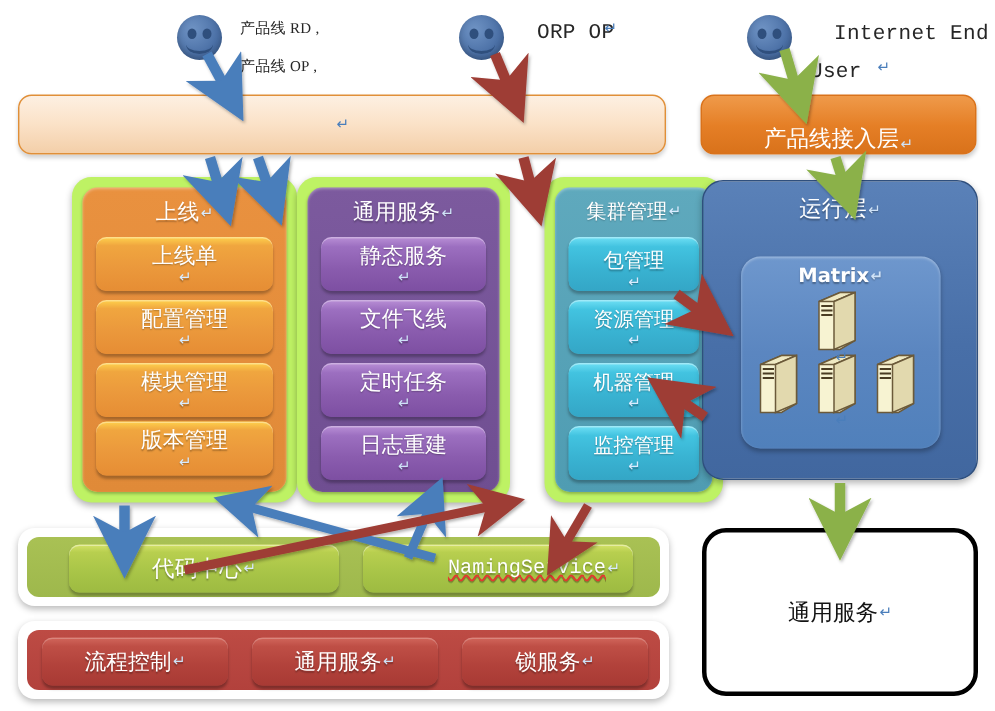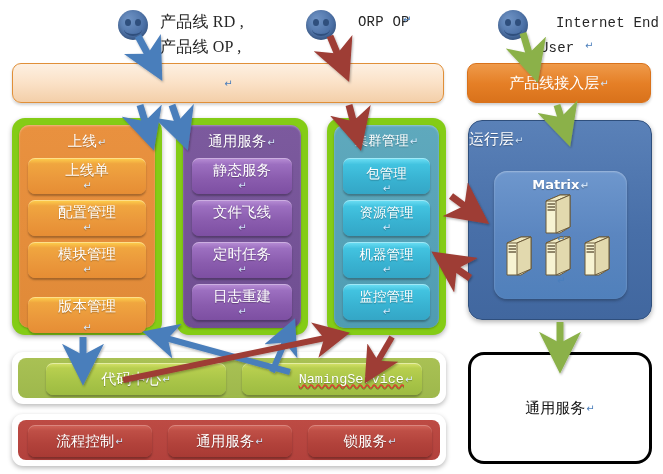--- a/index.html
+++ b/index.html
@@ -18,60 +18,60 @@
   
   .smiley{width:30px;height:30px;border-radius:50%;
      background:radial-gradient(circle at 35% 32%, #6f93c4 0%, #4a6fa5 62%, #3d6296 100%);
      box-shadow:inset 0 -2px 4px rgba(0,0,0,.22);}
   .eye{position:absolute;width:6px;height:7px;border-radius:50%;background:#2f4f7d;top:9px;}
   .eye.l{left:7px;} .eye.r{left:17px;}
   .mouth{position:absolute;left:6px;top:13px;width:18px;height:11px;
      border-bottom:2.5px solid #2f4f7d;border-radius:0 0 50% 50%;}
   .actor-label{font-family:"Liberation Mono", monospace;font-size:14px;color:#262626;
      white-space:nowrap;letter-spacing:.2px;}
-  .actor-label.cn{font-family:"Liberation Serif",serif;font-size:16px;}
+  .actor-label.cn{font-family:"Liberation Serif",serif;font-size:10px;}
 
   
   .bar-platform{
     background:linear-gradient(180deg,#fdf0e2 0%,#fbe2c8 48%,#f3cfa9 100%);
     border:1.4px solid #e08f38;border-radius:9px;
     box-shadow:0 2px 3px rgba(0,0,0,.18);
     color:#3f3f3f;font-size:17px;
   }
   .bar-product{
     background:linear-gradient(180deg,#ef9a4a 0%,#e57f26 52%,#d9721b 100%);
     border:1px solid #d9721b;border-radius:9px;
     box-shadow:0 2px 3px rgba(0,0,0,.2);
-    color:#ffffff;font-size:15px;
+    color:#ffffff;font-size:15px;align-items:flex-end;
   }
 
   
-  .colframe{background:#84cc16;border-radius:13px;
-     box-shadow:0 2px 5px rgba(0,0,0,.30);}
+  .colframe{background:#bef264;border-radius:13px;
+     box-shadow:0 2px 5px rgba(0,0,0,.30);margin-left:36px;}
   .colpanel{position:absolute;left:7px;top:7px;right:7px;bottom:7px;border-radius:10px;
      box-shadow:inset 0 1px 2px rgba(255,255,255,.35), 0 1px 2px rgba(0,0,0,.25);}
   .col-orange{background:linear-gradient(180deg,#e9913f 0%,#e08a38 100%);}
   .col-purple{background:linear-gradient(180deg,#7c5a9e 0%,#6f4e91 100%);}
   .col-teal  {background:linear-gradient(180deg,#5fa9bd 0%,#4f9cb2 100%);}
   .col-head{color:#ffffff;font-size:14.5px;text-align:center;padding-top:7px;
      text-shadow:0 1px 1px rgba(0,0,0,.25);}
   .chip{position:absolute;left:9px;right:9px;height:36px;border-radius:7px;
      color:#ffffff;font-size:14.5px;text-shadow:0 1px 1px rgba(0,0,0,.3);flex-direction:column;}
   .chip-orange{background:linear-gradient(180deg,#ffd24d 0%,#f0a63f 16%,#eb993c 55%,#e68d34 100%);
      box-shadow:0 2px 2px rgba(0,0,0,.28), inset 0 1px 0 rgba(255,255,255,.35);}
   .chip-purple{background:linear-gradient(180deg,#b98fd6 0%,#9c6fc0 18%,#8a5cae 58%,#7d4fa2 100%);
      box-shadow:0 2px 2px rgba(0,0,0,.28), inset 0 1px 0 rgba(255,255,255,.3);}
   .chip-teal{background:linear-gradient(180deg,#6fe0f5 0%,#42c3e0 18%,#39b3d2 58%,#34a6c6 100%);
      box-shadow:0 2px 2px rgba(0,0,0,.28), inset 0 1px 0 rgba(255,255,255,.35);}
 
   
   .runtime{background:linear-gradient(180deg,#5a81b8 0%,#486fa8 55%,#41679f 100%);
      border:1.5px solid #2f4f7d;border-radius:14px;
      box-shadow:0 2px 5px rgba(0,0,0,.3);}
-  .runtime-head{color:#ffffff;font-size:15px;text-align:left;padding-top:9px;
+  .runtime-head{color:#ffffff;font-size:15px;text-align:center;padding-top:9px;
      text-shadow:0 1px 1px rgba(0,0,0,.3);}
   .matrix{position:absolute;border-radius:13px;
      background:linear-gradient(180deg,#6e97cd 0%,#5b86c0 50%,#5080bb 100%);
      box-shadow:inset 0 1px 2px rgba(255,255,255,.35), 0 2px 3px rgba(0,0,0,.25);}
   .matrix-label{color:#ffffff;font-family:"DejaVu Sans",sans-serif;font-size:13px;
      text-align:center;padding-top:6px;font-weight:600;
      text-shadow:0 1px 1px rgba(0,0,0,.3);}
 
   
   .band{border-radius:11px;background:#ffffff;box-shadow:0 2px 5px rgba(0,0,0,.28);}
@@ -147,28 +147,28 @@
           <span class="cr" style="color:#d9ecff;">↵</span>
       </div>
       <div class="chip chip-orange ctr" style="top:75px;">
         <span>配置管理</span>
           <span class="cr" style="color:#d9ecff;">↵</span>
       </div>
       <div class="chip chip-orange ctr" style="top:117px;">
         <span>模块管理</span>
           <span class="cr" style="color:#d9ecff;">↵</span>
       </div>
-      <div class="chip chip-orange ctr" style="top:172px;justify-content:space-between;">
+      <div class="chip chip-orange ctr" style="top:156px;">
         <span>版本管理</span>
           <span class="cr" style="color:#d9ecff;">↵</span>
       </div>
     </div>
   </div>
 
-  <div class="abs colframe" style="left:176px;top:118px;width:132px;height:217px;">
+  <div class="abs colframe" style="left:162px;top:118px;width:142px;height:217px;">
     <div class="colpanel col-purple">
       <div class="col-head"><span>通用服务</span><span class="cr" style="color:#cfe2f7;">↵</span></div>
       <div class="chip chip-purple ctr" style="top:33px;">
         <span>静态服务</span>
           <span class="cr" style="color:#cfe2f7;">↵</span>
       </div>
       <div class="chip chip-purple ctr" style="top:75px;">
         <span>文件飞线</span>
           <span class="cr" style="color:#cfe2f7;">↵</span>
       </div>

